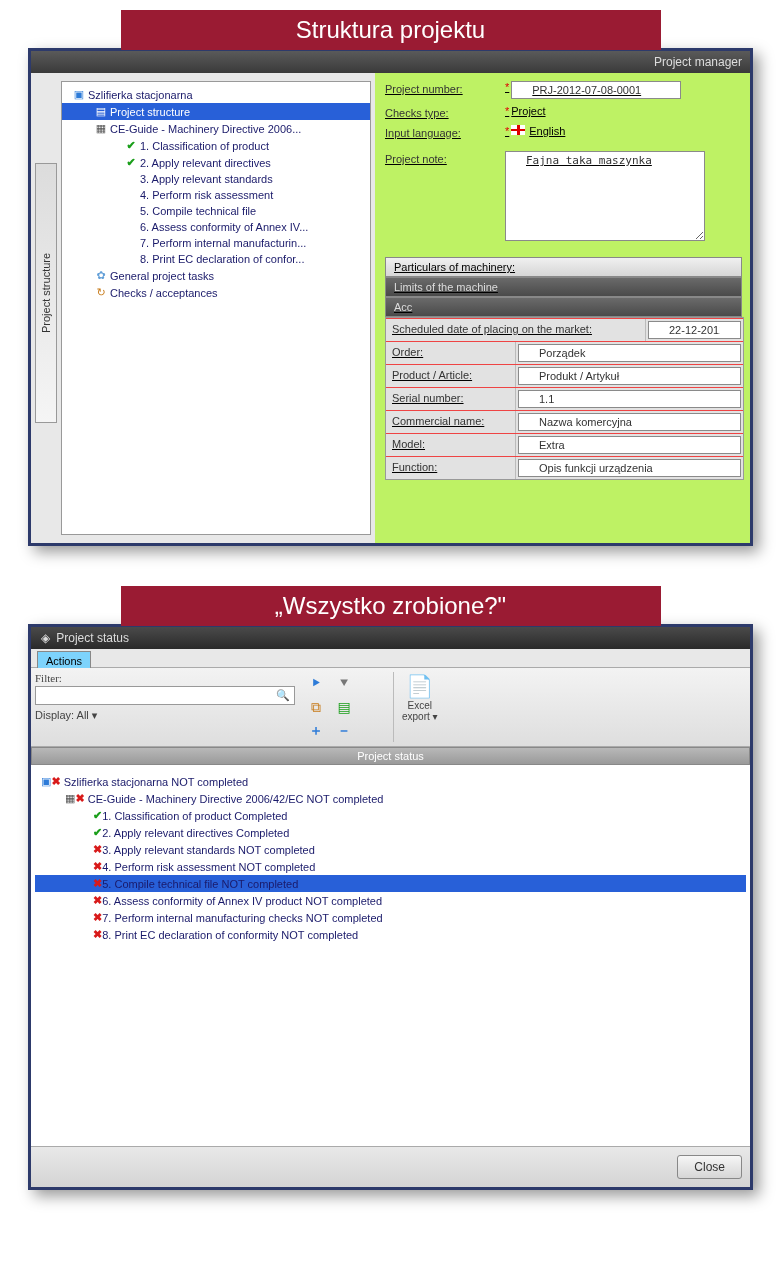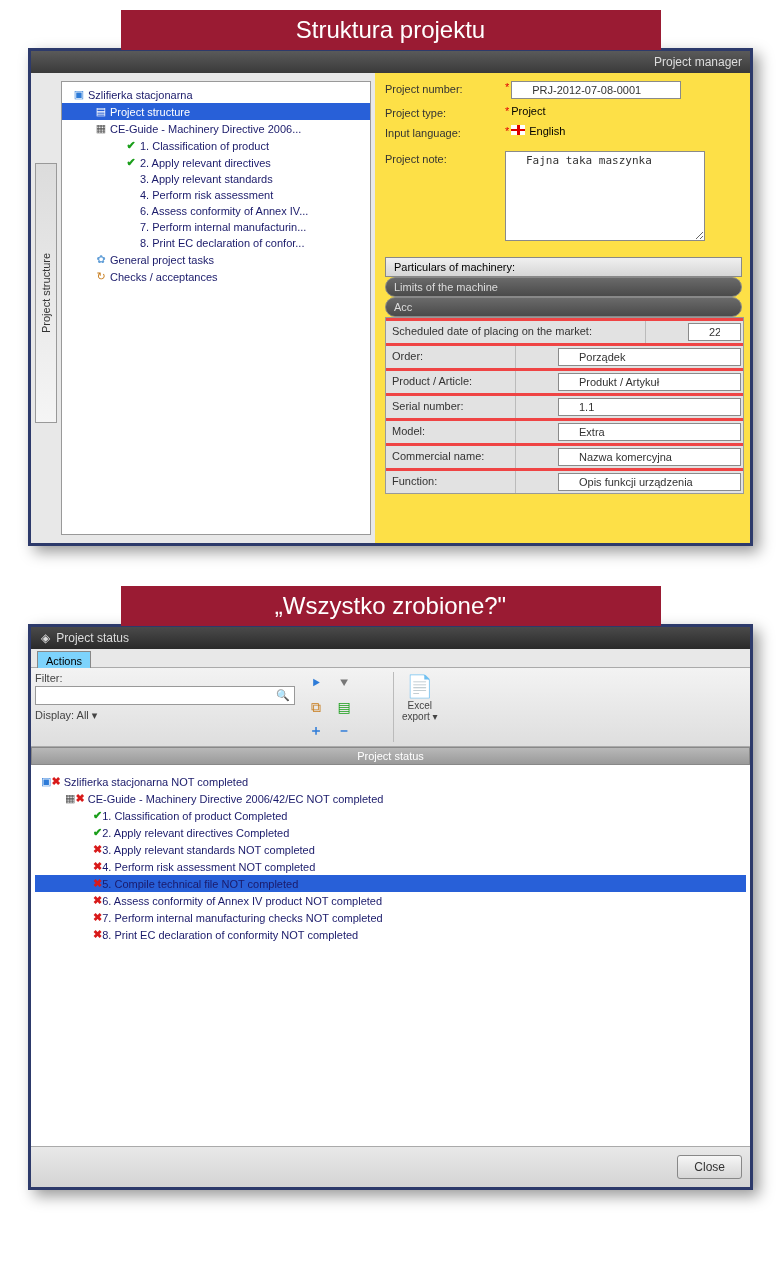--- a/index.html
+++ b/index.html
@@ -59,23 +59,24 @@
   .tree-pane {
     width: 310px;
     background: #fff;
     border: 1px solid #999;
     margin: 8px 4px 8px 4px;
     overflow: hidden;
     padding: 4px 0;
   }
   .form-pane {
     flex: 1;
-    background: #fde047;
+    background: #bef264;
     padding: 8px 6px 8px 10px;
     overflow: hidden;
+    text-decoration: underline;
   }
   .tree-node {
     display: flex;
     align-items: center;
     padding: 2px 0 2px 8px;
     color: #1a1a6a;
     white-space: nowrap;
   }
   .tree-node .ic { width: 18px; display:inline-flex; justify-content:center; }
   .tree-indent1 { padding-left: 30px; }
@@ -108,41 +109,41 @@
   }
   .flag::after{content:"";position:absolute;left:40%;top:0;width:20%;height:100%;background:#d00;}
   .tabs-row { display:flex; margin-top:16px;flex-direction:column; }
   .tabb {
     background: linear-gradient(#f0f0f0,#d6d6d6);
     border: 1px solid #888;
     padding: 3px 8px;
     font-size: 11px;
     margin-right: 2px;
   }
-  .tabb.dark { background: linear-gradient(#6a6a6a,#4a4a4a); color:#ddd;border-radius:10px; }
-  .grid-row { display:flex; border-top:3px solid #ef4444;gap:40px; }
+  .tabb.dark { background: linear-gradient(#6a6a6a,#4a4a4a); color:#ddd; }
+  .grid-row { display:flex; border-top:1px solid #ef4444; }
   .grid-label { width:200px; padding:4px 6px; background:#e2e2e2; color:#333; border-right:1px solid #bbb; }
   .grid-val { flex:1; padding:2px; }
   .grid-val .form-input { width: 100%; }
 
   
   .panel-body2 { padding: 0; height: 560px; display:flex; flex-direction:column; }
   .sub-title { background:linear-gradient(#4a4a4a,#2a2a2a); color:#ddd; padding:4px 10px; font-size:12px; display:flex; align-items:center; gap:6px;}
   .tabbar2 { background:#e8e8e8; padding: 6px 6px 0 6px; border-bottom:1px solid #aaa; }
   .tabbar2 .tabb { background:#7dd3fc; border-bottom:1px solid #fff; }
   .toolbar2 {
     background: linear-gradient(#f3f3f3,#dedede);
     border-bottom:1px solid #aaa;
     display:flex;
     align-items:stretch;
     padding:4px;
     gap:8px;
   }
   .filter-block { width: 260px; }
-  .filter-block label { display:block; color:#444; margin-bottom:2px; }
+  .filter-block label { display:block; color:#444; margin-bottom:2px;font-family:Liberation Serif, serif; }
   .filter-input { width:100%; border:1px solid #999; background:#fff; padding:2px 4px; display:flex; justify-content:space-between; align-items:center; }
   .disp-row { margin-top:4px; color:#444; }
   .icon-grid { display:grid; grid-template-columns: repeat(3,26px); grid-template-rows: repeat(3,22px); gap:2px; align-content:center; }
   .icon-grid span { display:flex;align-items:center;justify-content:center;font-size:14px; }
   .excel-block { text-align:center; font-size:10px; color:#444; border-left:1px solid #bbb; padding:2px 8px; }
   .excel-block .xic { font-size:22px; display:block; }
   .status-hdr {
     background: linear-gradient(#b8b8b8,#9a9a9a);
     color:#fff; text-align:center; padding:2px; font-size:11px;
     border:1px solid #888;
@@ -194,20 +195,24 @@
       <div class="tree-node tree-indent2">
           <span class="ic"></span>
           <span>3. Apply relevant standards</span>
         </div>
       <div class="tree-node tree-indent2">
           <span class="ic"></span>
           <span>4. Perform risk assessment</span>
         </div>
       <div class="tree-node tree-indent2">
           <span class="ic"></span>
+          <span>5. Compile technical file</span>
+        </div>
+      <div class="tree-node tree-indent2">
+          <span class="ic"></span>
           <span>6. Assess conformity of Annex IV...</span>
         </div>
       <div class="tree-node tree-indent2">
           <span class="ic"></span>
           <span>7. Perform internal manufacturin...</span>
         </div>
       <div class="tree-node tree-indent2">
           <span class="ic"></span>
           <span>8. Print EC declaration of confor...</span>
         </div>
@@ -221,21 +226,21 @@
       </div>
     </div>
 
     <div class="form-pane">
       <div class="form-row">
         <div class="form-label">Project number:</div>
         <span class="req">*</span>
         <input class="form-input" style="width: 170px;" value="PRJ-2012-07-08-0001">
       </div>
       <div class="form-row">
-        <div class="form-label">Project type:</div>
+        <div class="form-label">Checks type:</div>
         <span class="req">*</span>
         <span>Project</span>
       </div>
       <div class="form-row">
         <div class="form-label">Input language:</div>
         <span class="req">*</span>
         <span class="flag"></span>
         <span>English</span>
       </div>
       <div class="form-row" style="margin-top:12px">
@@ -259,26 +264,26 @@
           </div>
         <div class="grid-row">
             <div class="grid-label" style="width:130px">Product / Article:</div>
             <div class="grid-val"><input class="form-input" value="Produkt / Artykuł" style=""></div>
           </div>
         <div class="grid-row">
             <div class="grid-label" style="width:130px">Serial number:</div>
             <div class="grid-val"><input class="form-input" value="1.1" style=""></div>
           </div>
         <div class="grid-row">
+            <div class="grid-label" style="width:130px">Commercial name:</div>
+            <div class="grid-val"><input class="form-input" value="Nazwa komercyjna" style=""></div>
+          </div>
+        <div class="grid-row">
             <div class="grid-label" style="width:130px">Model:</div>
             <div class="grid-val"><input class="form-input" value="Extra" style=""></div>
-          </div>
-        <div class="grid-row">
-            <div class="grid-label" style="width:130px">Commercial name:</div>
-            <div class="grid-val"><input class="form-input" value="Nazwa komercyjna" style=""></div>
           </div>
         <div class="grid-row">
             <div class="grid-label" style="width:130px">Function:</div>
             <div class="grid-val"><input class="form-input" value="Opis funkcji urządzenia" style=""></div>
           </div>
       </div>
     </div>
   </div>
 </div>
 

